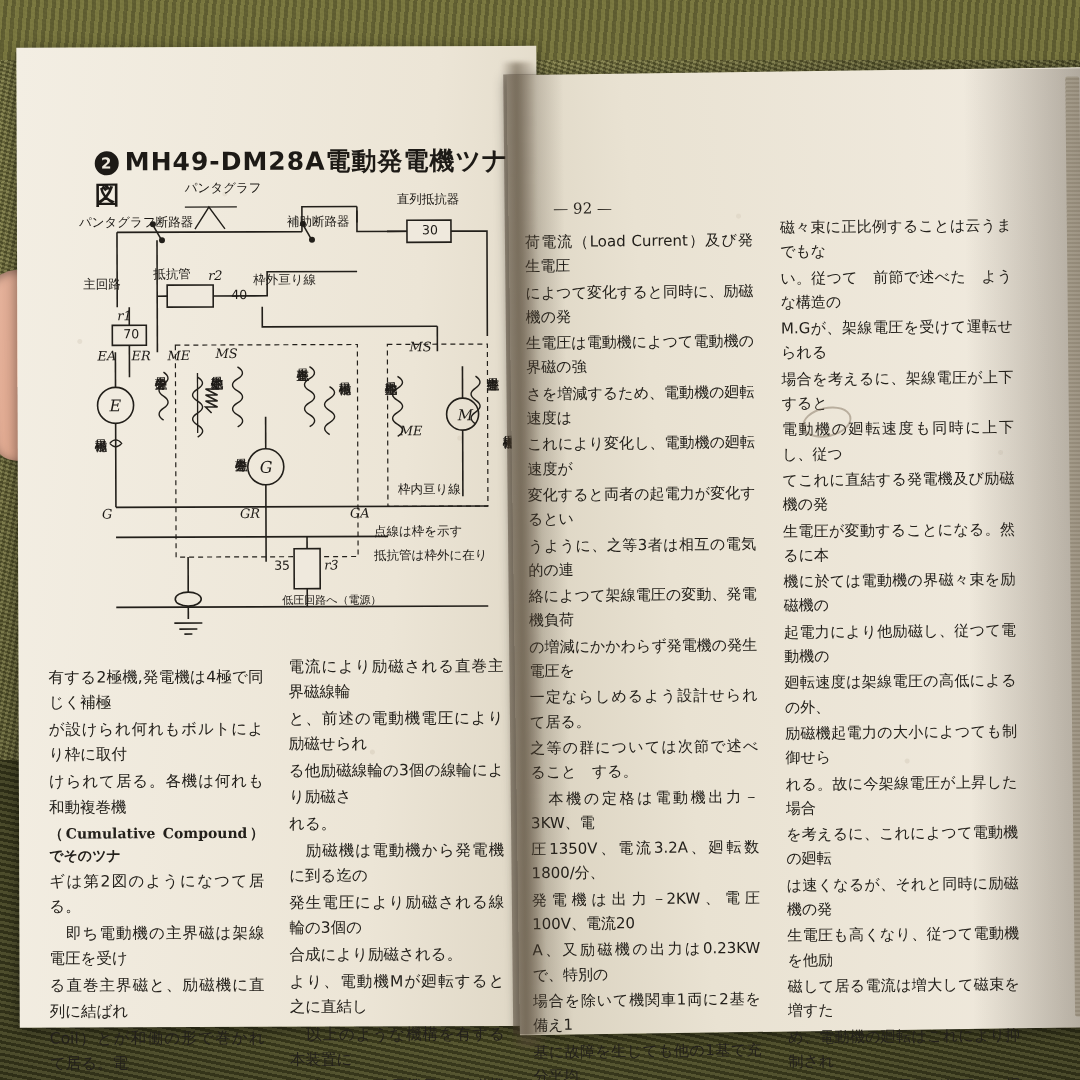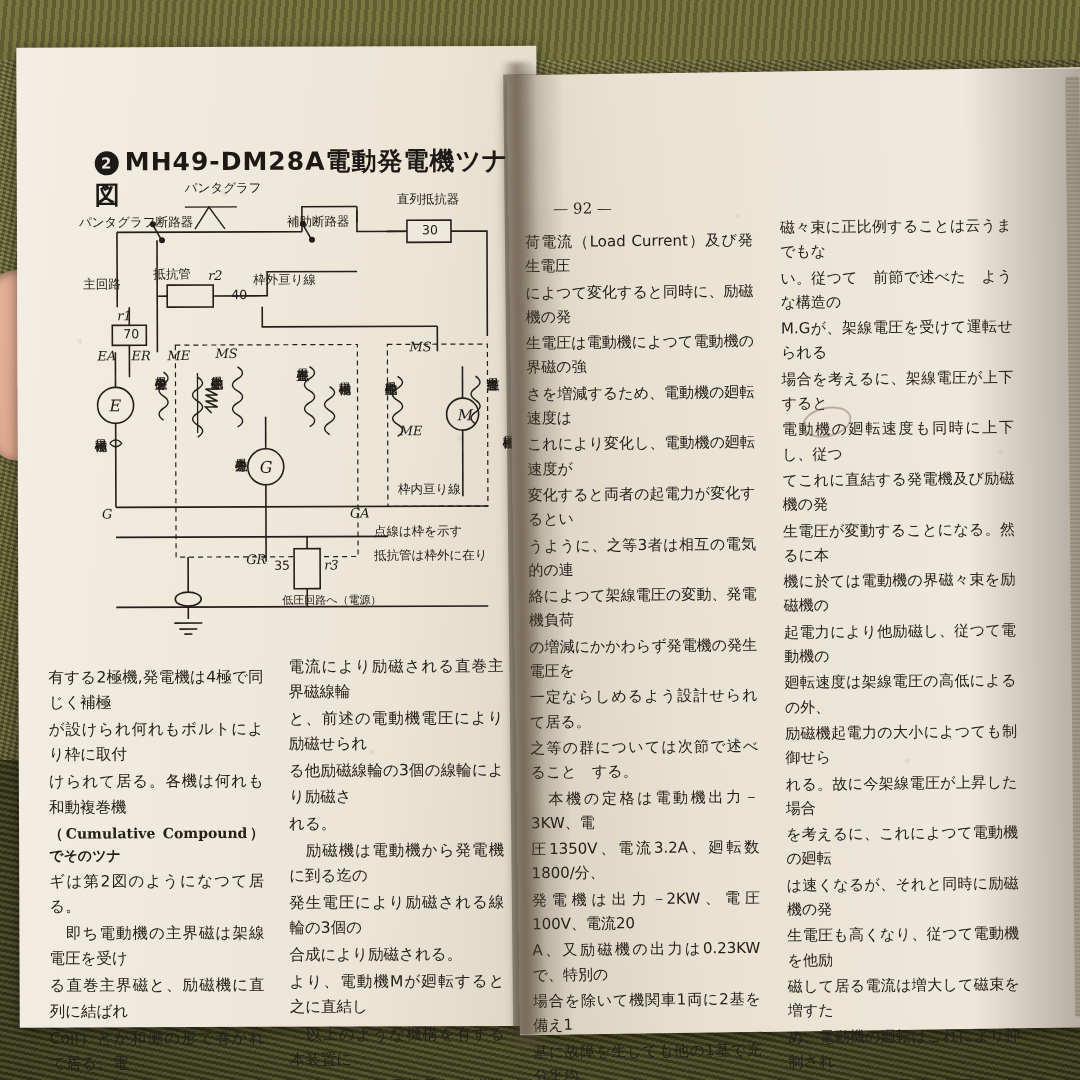--- a/index.html
+++ b/index.html
@@ -259,21 +259,21 @@
         <span class="dlabel v" style="left:96px;top:190px;">分巻主界磁</span>
         <span class="dlabel v" style="left:152px;top:190px;">他励主界磁</span>
         <span class="dlabel v" style="left:238px;top:182px;">直巻主界磁</span>
         <span class="dlabel v" style="left:280px;top:196px;">補極界磁</span>
         <span class="dlabel v" style="left:176px;top:272px;">分巻主界磁</span>
         <span class="dlabel v" style="left:326px;top:196px;">他励主界磁</span>
         <span class="dlabel it" style="left:342px;top:248px;">ME</span>
         <span class="dlabel v" style="left:428px;top:192px;">直巻主界磁</span>
         <span class="dlabel v" style="left:444px;top:250px;">補極界磁</span>
         <span class="dlabel it" style="left:44px;top:330px;">G</span>
-        <span class="dlabel it" style="left:188px;top:330px;margin-top:46px;">GR</span>
+        <span class="dlabel it" style="left:182px;top:330px;">GR</span>
         <span class="dlabel it" style="left:292px;top:330px;">GA</span>
         <span class="dlabel" style="left:216px;top:382px;">35</span>
         <span class="dlabel it" style="left:266px;top:382px;">r3</span>
         <span class="dlabel" style="left:340px;top:306px;">枠内亘り線</span>
         <span class="dlabel" style="left:316px;top:348px;">点線は枠を示す</span>
         <span class="dlabel" style="left:316px;top:372px;">抵抗管は枠外に在り</span>
         <span class="dlabel" style="left:224px;top:418px;font-size:11px;">低圧回路へ（電源）</span>
       </div>
 
       <div class="lcol c1">

